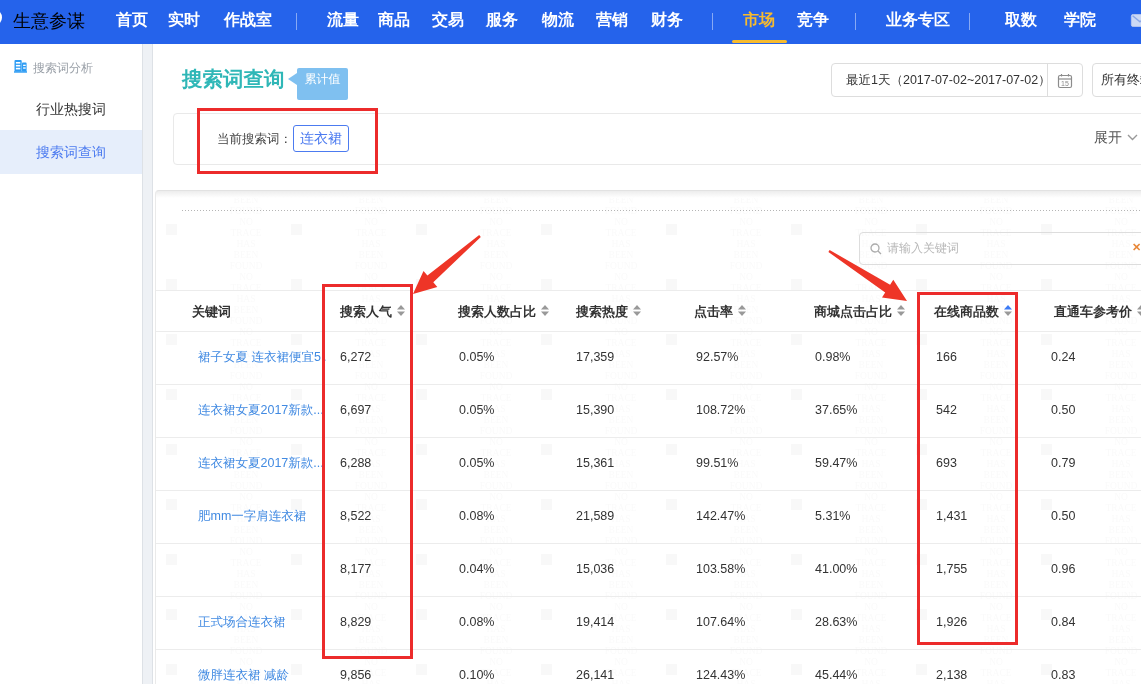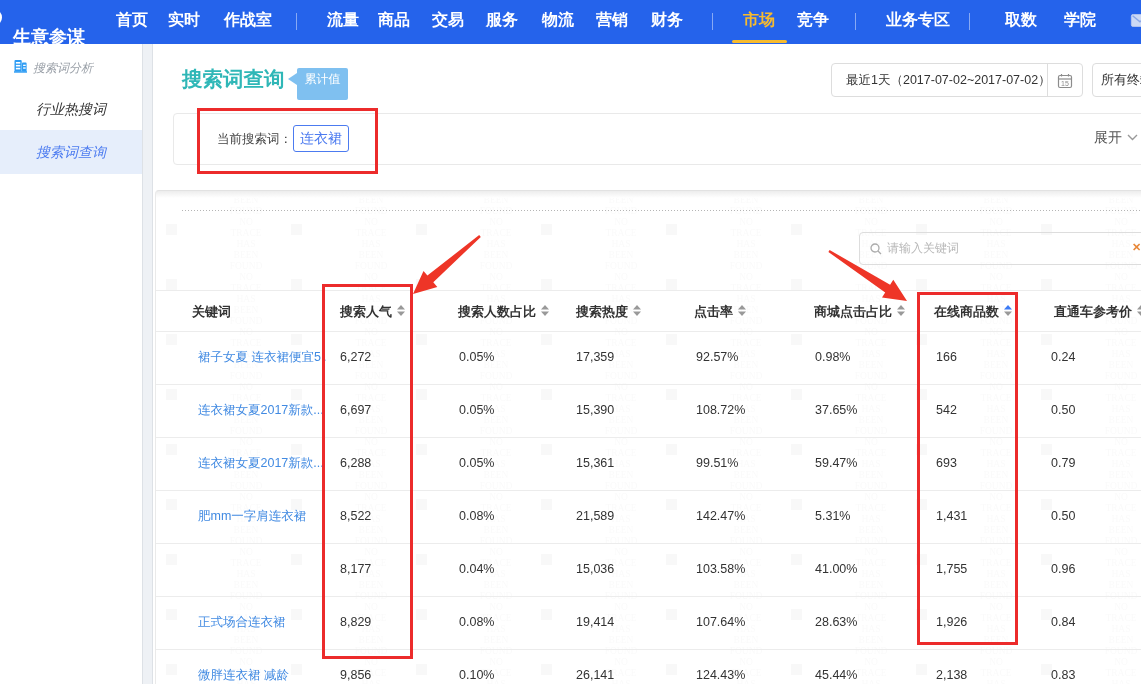--- a/index.html
+++ b/index.html
@@ -1,26 +1,26 @@
 <!DOCTYPE html>
 <html><head>
 <meta charset="utf-8">
 <style>
 html,body{margin:0;padding:0;}
 body{width:1141px;height:684px;overflow:hidden;font-family:"Liberation Sans",sans-serif;background:#fff;}
 #page{position:relative;width:1141px;height:684px;overflow:hidden;}
 
 #topbar{position:absolute;left:0;top:0;width:1141px;height:44px;background:#2563eb;z-index:6;}
-#topbar .brand{position:absolute;left:13px;top:9px;font-size:18px;font-weight:bold;color:#ffffff;margin-top:16px;}
+#topbar .brand{position:absolute;left:13px;top:9px;font-size:18px;font-weight:normal;color:#000000;}
 #topbar .nv{position:absolute;top:10px;font-size:16px;font-weight:bold;color:#fff;white-space:nowrap;}
 #topbar .sep{position:absolute;top:13px;width:1px;height:17px;background:rgba(255,255,255,.45);}
 #topbar .arc{position:absolute;left:-15px;top:9px;width:13px;height:13px;border:2px solid #fff;border-radius:50%;}
 #ul-market{position:absolute;left:732px;top:40px;width:55px;height:3px;background:#f7bb2e;border-radius:2px;}
 
-#sidebar{position:absolute;left:0;top:44px;width:142px;height:456px;background:#fff;z-index:3;font-style:italic;}
+#sidebar{position:absolute;left:0;top:44px;width:142px;height:456px;background:#fff;z-index:3;}
 #sb-group{position:absolute;left:33px;top:16px;font-size:12px;color:#9aa0a8;}
 #sb-i1{position:absolute;left:0;top:57px;width:142px;text-align:center;font-size:14px;color:#333;}
 #sb-sel{position:absolute;left:0;top:86px;width:142px;height:44px;background:#e6eefb;line-height:44px;text-align:center;font-size:14px;color:#4c7bf0;}
 #scrollstrip{position:absolute;left:142px;top:44px;width:9px;height:640px;background:#eef1f5;border-left:1px solid #dde1e6;border-right:1px solid #dde1e6;z-index:3;}
 
 #h1{position:absolute;left:182px;top:65px;font-size:20.5px;font-weight:bold;color:#2fb7b7;z-index:2;}
 #tag{position:absolute;left:297px;top:68px;width:51px;height:32px;background:#7fc0f0;border-radius:2px;color:#fff;font-size:12px;text-align:center;line-height:22px;z-index:2;}
 #tagarr{position:absolute;left:288px;top:73px;width:0;height:0;border-top:6px solid transparent;border-bottom:6px solid transparent;border-right:9px solid #7fc0f0;z-index:2;}
 #datebox{position:absolute;left:831px;top:63px;width:250px;height:32px;border:1px solid #ddd;border-radius:4px;z-index:2;text-align:right;}
 #datebox .txt{position:absolute;left:14px;top:0;line-height:32px;font-size:12.5px;color:#333;white-space:nowrap;}

